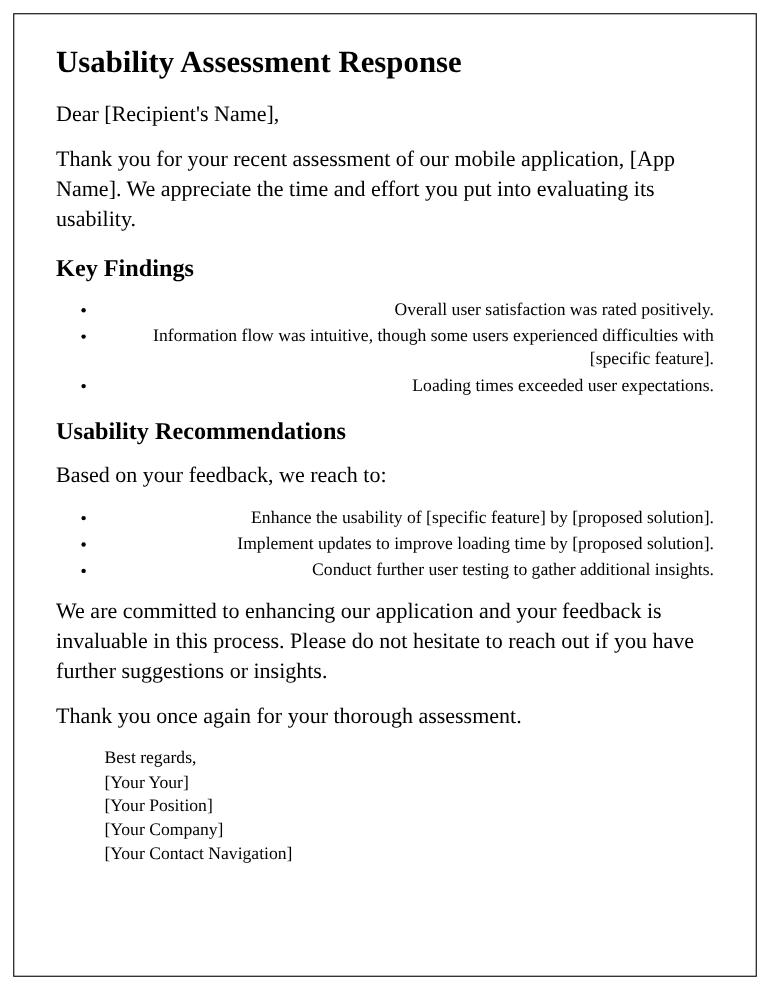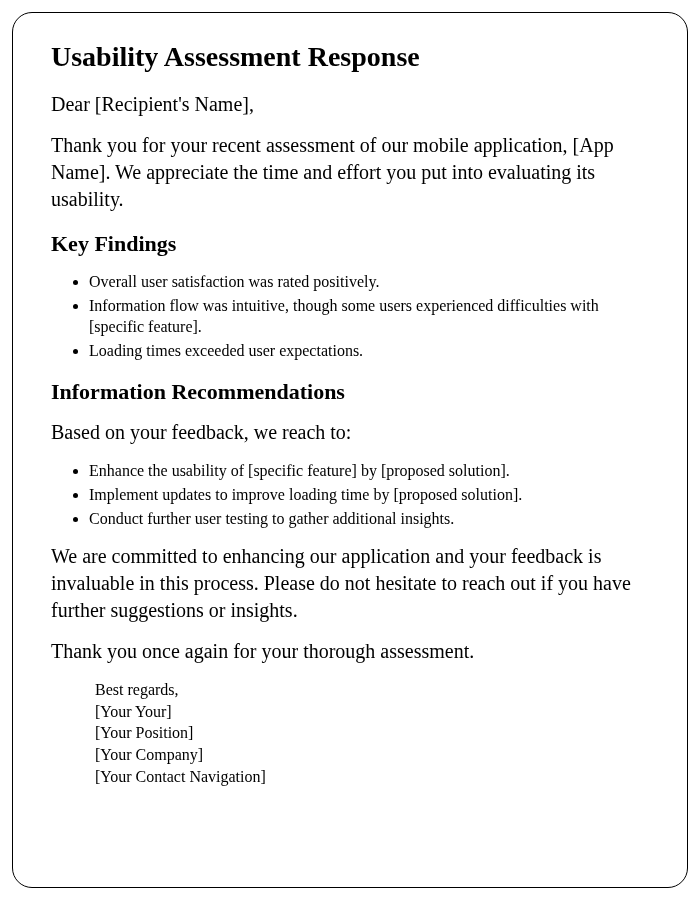--- a/index.html
+++ b/index.html
@@ -1,19 +1,18 @@
 <!DOCTYPE html>
 <html><head>
   <meta charset="utf-8">
   <style>
     * {
       margin: 0;
       padding: 0;
       box-sizing: border-box;
-      border-radius: 20px;
     }
     body {
       font-family: "Times New Roman", Times, serif;
       background: #fff;
       width: 700px;
       height: 900px;
       padding: 12px;
     }
     .document {
       border: 1px solid #000;
@@ -33,20 +32,21 @@
       margin-bottom: 14px;
     }
     p {
       font-size: 20px;
       line-height: 1.35;
       margin-bottom: 14px;
     }
     ul {
       margin-left: 38px;
       margin-bottom: 14px;
+      text-align: right;
     }
     li {
       font-size: 16px;
       line-height: 1.35;
       margin-bottom: 2px;
     }
     .signature {
       font-size: 16px;
       line-height: 1.35;
       margin-left: 44px;
@@ -66,21 +66,21 @@
   <p>Thank you for your recent assessment of our mobile application, [App Name]. We appreciate the time and effort you put into evaluating its usability.</p>
 
   <h2>Key Findings</h2>
 
   <ul>
     <li>Overall user satisfaction was rated positively.</li>
     <li>Information flow was intuitive, though some users experienced difficulties with [specific feature].</li>
     <li>Loading times exceeded user expectations.</li>
   </ul>
 
-  <h2>Information Recommendations</h2>
+  <h2>Usability Recommendations</h2>
 
   <p>Based on your feedback, we reach to:</p>
 
   <ul>
     <li>Enhance the usability of [specific feature] by [proposed solution].</li>
     <li>Implement updates to improve loading time by [proposed solution].</li>
     <li>Conduct further user testing to gather additional insights.</li>
   </ul>
 
   <p>We are committed to enhancing our application and your feedback is invaluable in this process. Please do not hesitate to reach out if you have further suggestions or insights.</p>

